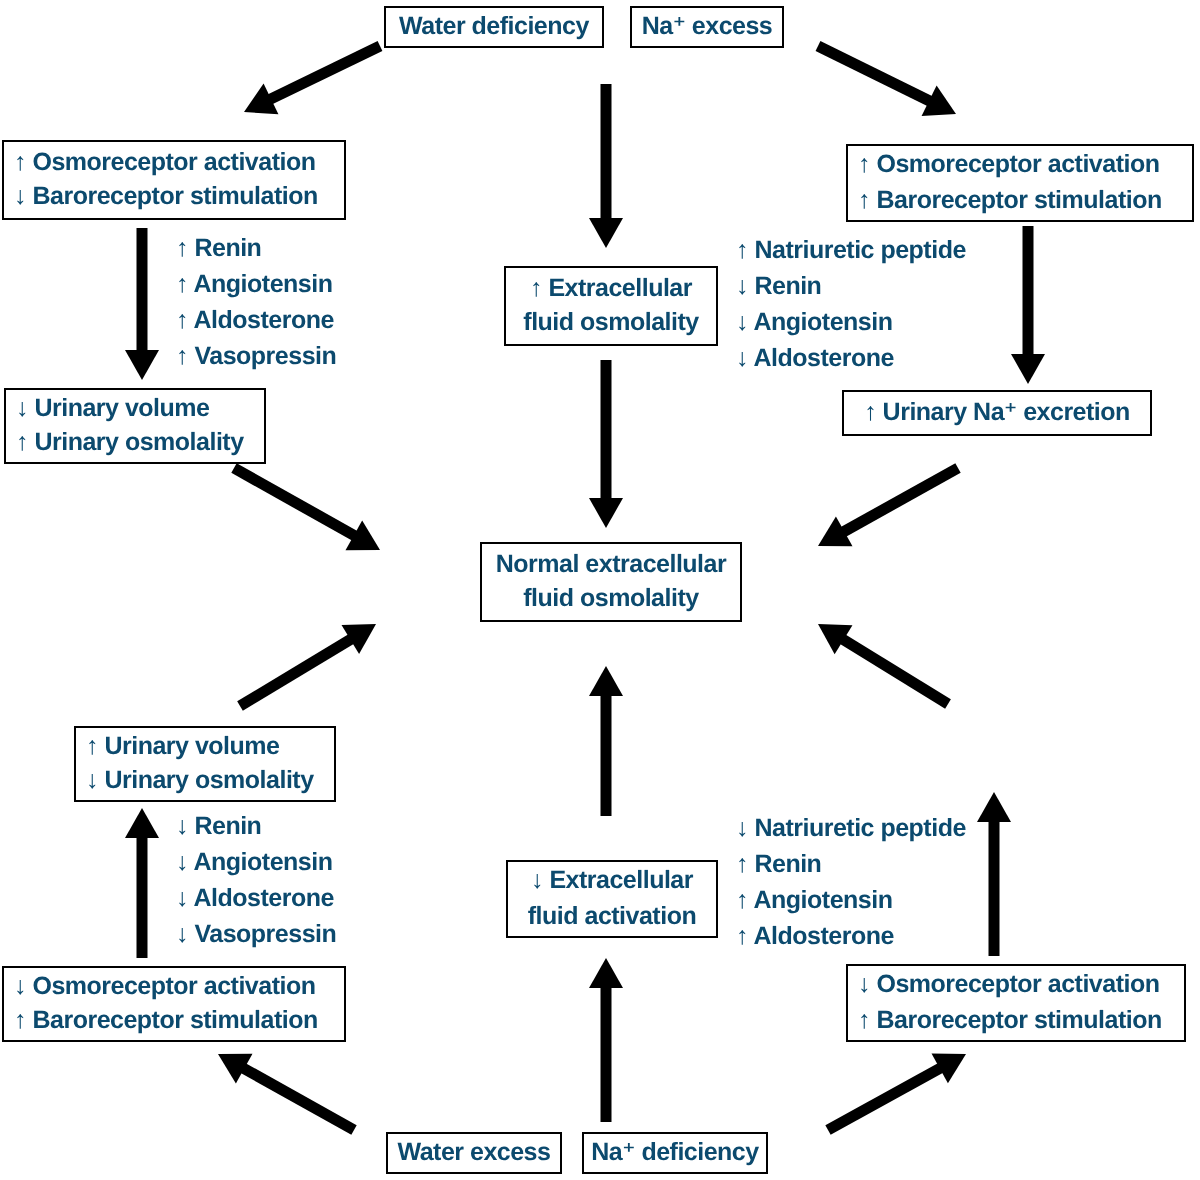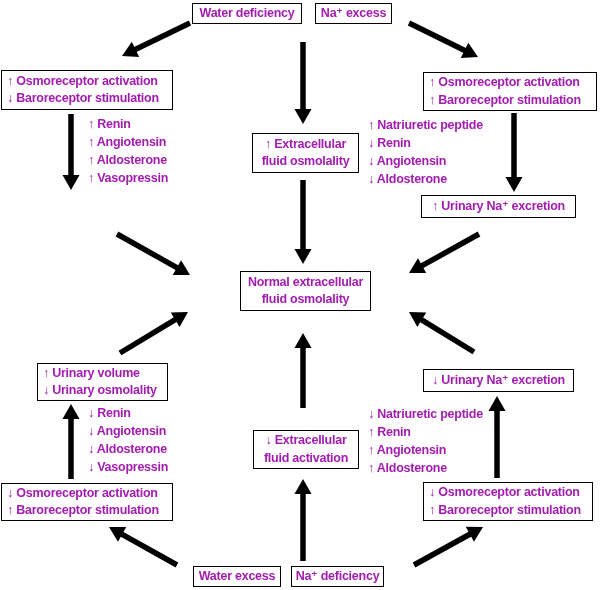--- a/index.html
+++ b/index.html
@@ -2,21 +2,21 @@
 <html><head>
 <meta charset="utf-8">
 <style>
   html, body { margin: 0; padding: 0; background: #ffffff; }
   .canvas {
     position: relative;
     width: 600px;
     height: 590px;
     background: #ffffff;
     font-family: "Liberation Sans", "DejaVu Sans", sans-serif;
-    color: #a21caf;
+    color: #0c4a6e;
     overflow: hidden;
   }
   .arrows {
     position: absolute;
     left: 0; top: 0;
     width: 600px; height: 590px;
   }
   .box {
     position: absolute;
     box-sizing: border-box;
@@ -104,30 +104,31 @@
   <div class="note" style="left:88px; top:115px;">↑ Renin
 ↑ Angiotensin
 ↑ Aldosterone
 ↑ Vasopressin</div>
 
   <div class="note" style="left:368px; top:116px;">↑ Natriuretic peptide
 ↓ Renin
 ↓ Angiotensin
 ↓ Aldosterone</div>
 
+  <div class="box left" style="left:2px; top:194px; width:131px; height:38px;">↓ Urinary volume
+↑ Urinary osmolality</div>
 
   <div class="box" style="left:421px; top:195px; width:155px; height:23px;">↑ Urinary Na⁺ excretion</div>
 
   <div class="box" style="left:240px; top:271px; width:131px; height:40px;">Normal extracellular
 fluid osmolality</div>
 
   <div class="box left" style="left:1px; top:363px; width:131px; height:38px;margin-left:36px;">↑ Urinary volume
 ↓ Urinary osmolality</div>
 
-  <div class="box" style="left:423px; top:369px; width:151px; height:23px;">↓ Urinary Na⁺ excretion</div>
 
   <div class="box" style="left:253px; top:430px; width:106px; height:39px;">↓ Extracellular
 fluid activation</div>
 
   <div class="note" style="left:88px; top:404px;">↓ Renin
 ↓ Angiotensin
 ↓ Aldosterone
 ↓ Vasopressin</div>
 
   <div class="note" style="left:368px; top:405px;">↓ Natriuretic peptide

